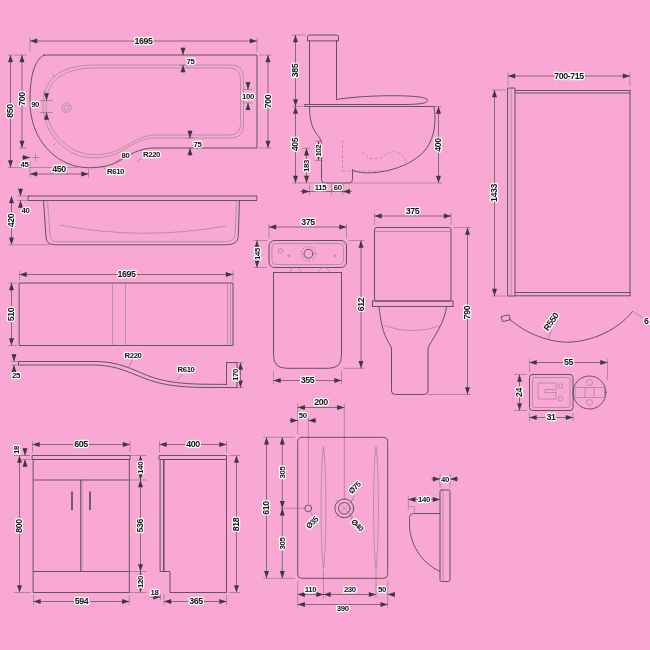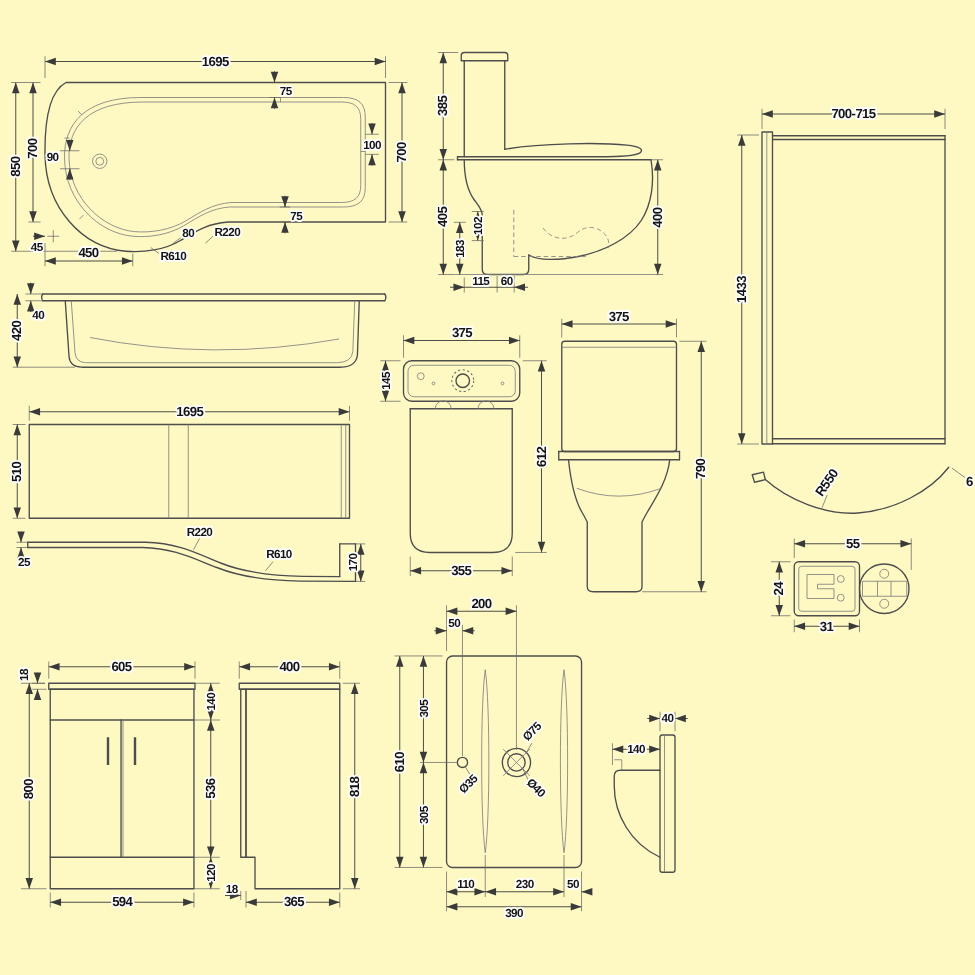--- a/index.html
+++ b/index.html
@@ -1,16 +1,16 @@
 <!DOCTYPE html>
 <html><head>
 <meta charset="utf-8">
 <style>
   html,body{margin:0;padding:0;background:#e8e8e8;}
-  #canvas{width:650px;height:650px;background:#fef9c3;position:relative;overflow:hidden;}
+  #canvas{width:650px;height:650px;background:#f9a8d4;position:relative;overflow:hidden;}
   svg{display:block}
   .dr{fill:none;stroke:#4d4d4d;stroke-width:0.9;stroke-linejoin:round;stroke-linecap:round}
   .drf{fill:#4d4d4d;stroke:none}
   .dr2{fill:none;stroke:#7d7d7d;stroke-width:0.55;stroke-linejoin:round}
   .dash{fill:none;stroke:#808080;stroke-width:0.55;stroke-dasharray:3 2}
   .dot{fill:none;stroke:#6d6d6d;stroke-width:0.7;stroke-dasharray:1.5 1.6}
   .ext{stroke:#676767;stroke-width:0.5;fill:none}
   .dim{stroke:#3a3a3a;stroke-width:0.6;fill:none}
   text{font-family:"Liberation Sans","DejaVu Sans",sans-serif;font-size:8.8px;font-weight:bold;
        fill:#141414;letter-spacing:-0.4px;paint-order:stroke;stroke:#fdfdfd;stroke-width:2.4px;stroke-linejoin:round}

